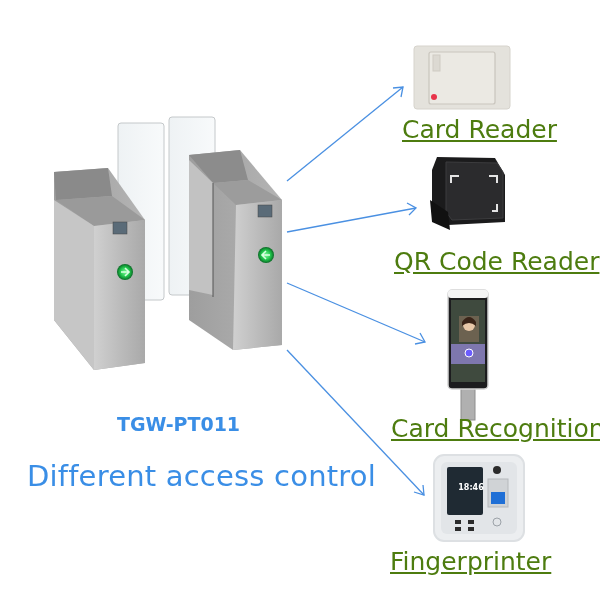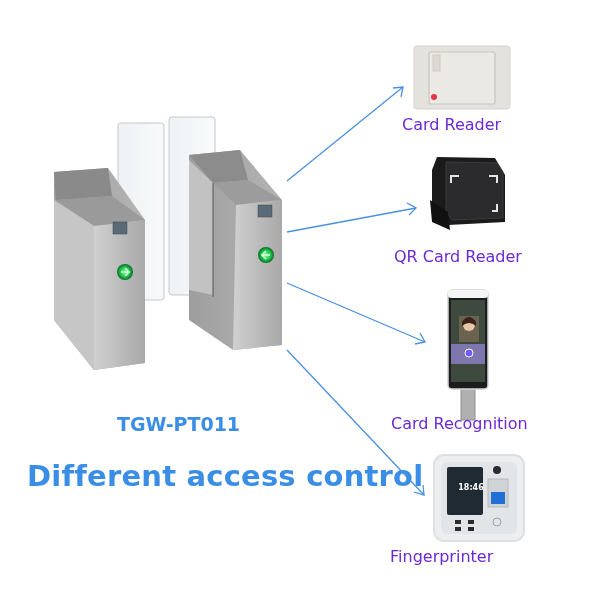--- a/index.html
+++ b/index.html
@@ -1,21 +1,21 @@
 <!DOCTYPE html>
 <html><head>
 <meta charset="utf-8">
 <style>
   html, body { margin: 0; padding: 0; background: #ffffff; }
   body { width: 600px; height: 600px; position: relative; overflow: hidden;
          font-family: "DejaVu Sans", sans-serif; }
   .abs { position: absolute; }
-  .label { color: #6d28d9; font-size: 16px; white-space: nowrap; }
+  .label { color: #4d7c0f; font-size: 25px; white-space: nowrap; text-decoration: underline; }
   .model { color: #3a8ee6; font-size: 19px; font-weight: bold; margin-top: 15px; }
-  .headline { color: #3a8ee6; font-size: 29px; font-weight: bold; letter-spacing: 0.2px; }
+  .headline { color: #3a8ee6; font-size: 29px; font-weight: normal; letter-spacing: 0.2px; }
   svg { position: absolute; left: 0; top: 0; }
 </style>
 </head>
 <body>
 
 <svg width="600" height="600" viewBox="0 0 600 600">
   <defs>
     <linearGradient id="steelFront" x1="0" x2="1">
       <stop offset="0" stop-color="#d0d0d0"></stop>
       <stop offset="0.5" stop-color="#bcbcbc"></stop>
@@ -124,18 +124,18 @@
     <rect x="468" y="520" width="6" height="4" fill="#2b2b2b"></rect>
     <rect x="455" y="527" width="6" height="4" fill="#2b2b2b"></rect>
     <rect x="468" y="527" width="6" height="4" fill="#2b2b2b"></rect>
     <circle cx="497" cy="522" r="4" fill="none" stroke="#9ca2a8" stroke-width="1"></circle>
   </g>
 </svg>
 
 <div class="abs" style="left:447px; top:483px; width:48px; text-align:center; color:#ffffff; font-size:8px; font-family:'DejaVu Sans', sans-serif; font-weight:bold;">18:46</div>
 
 <div class="abs label" style="left:402px; top:115px;">Card Reader</div>
-<div class="abs label" style="left:394px; top:247px;">QR Card Reader</div>
+<div class="abs label" style="left:394px; top:247px;">QR Code Reader</div>
 <div class="abs label" style="left:391px; top:414px;">Card Recognition</div>
 <div class="abs label" style="left:390px; top:547px;">Fingerprinter</div>
 
 <div class="abs model" style="left:117px; top:398px;">TGW-PT011</div>
 <div class="abs headline" style="left:27px; top:459px;">Different access control</div>
 
 </body></html>

